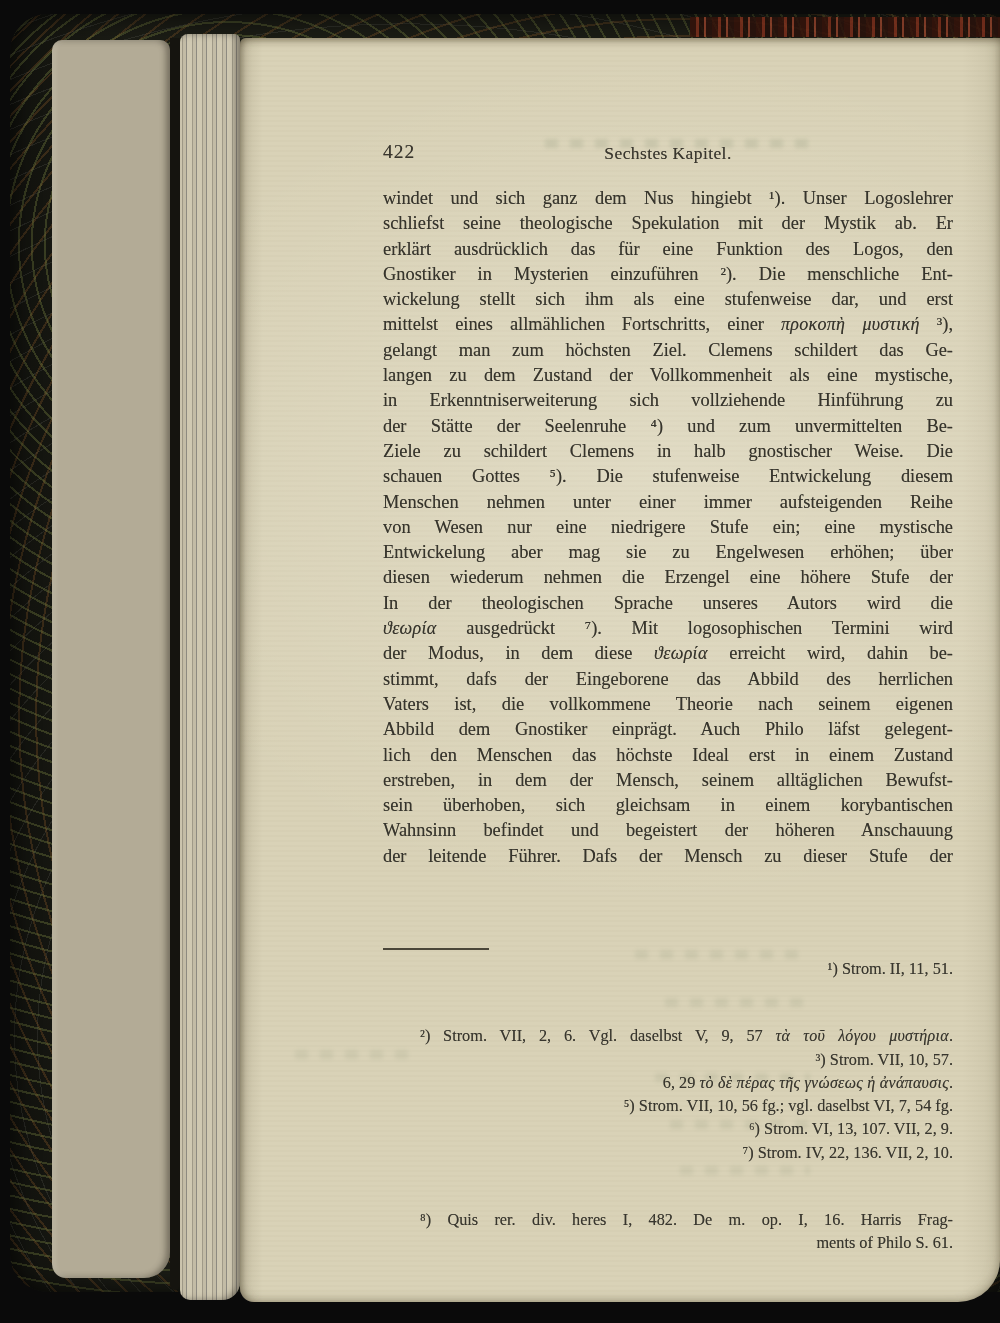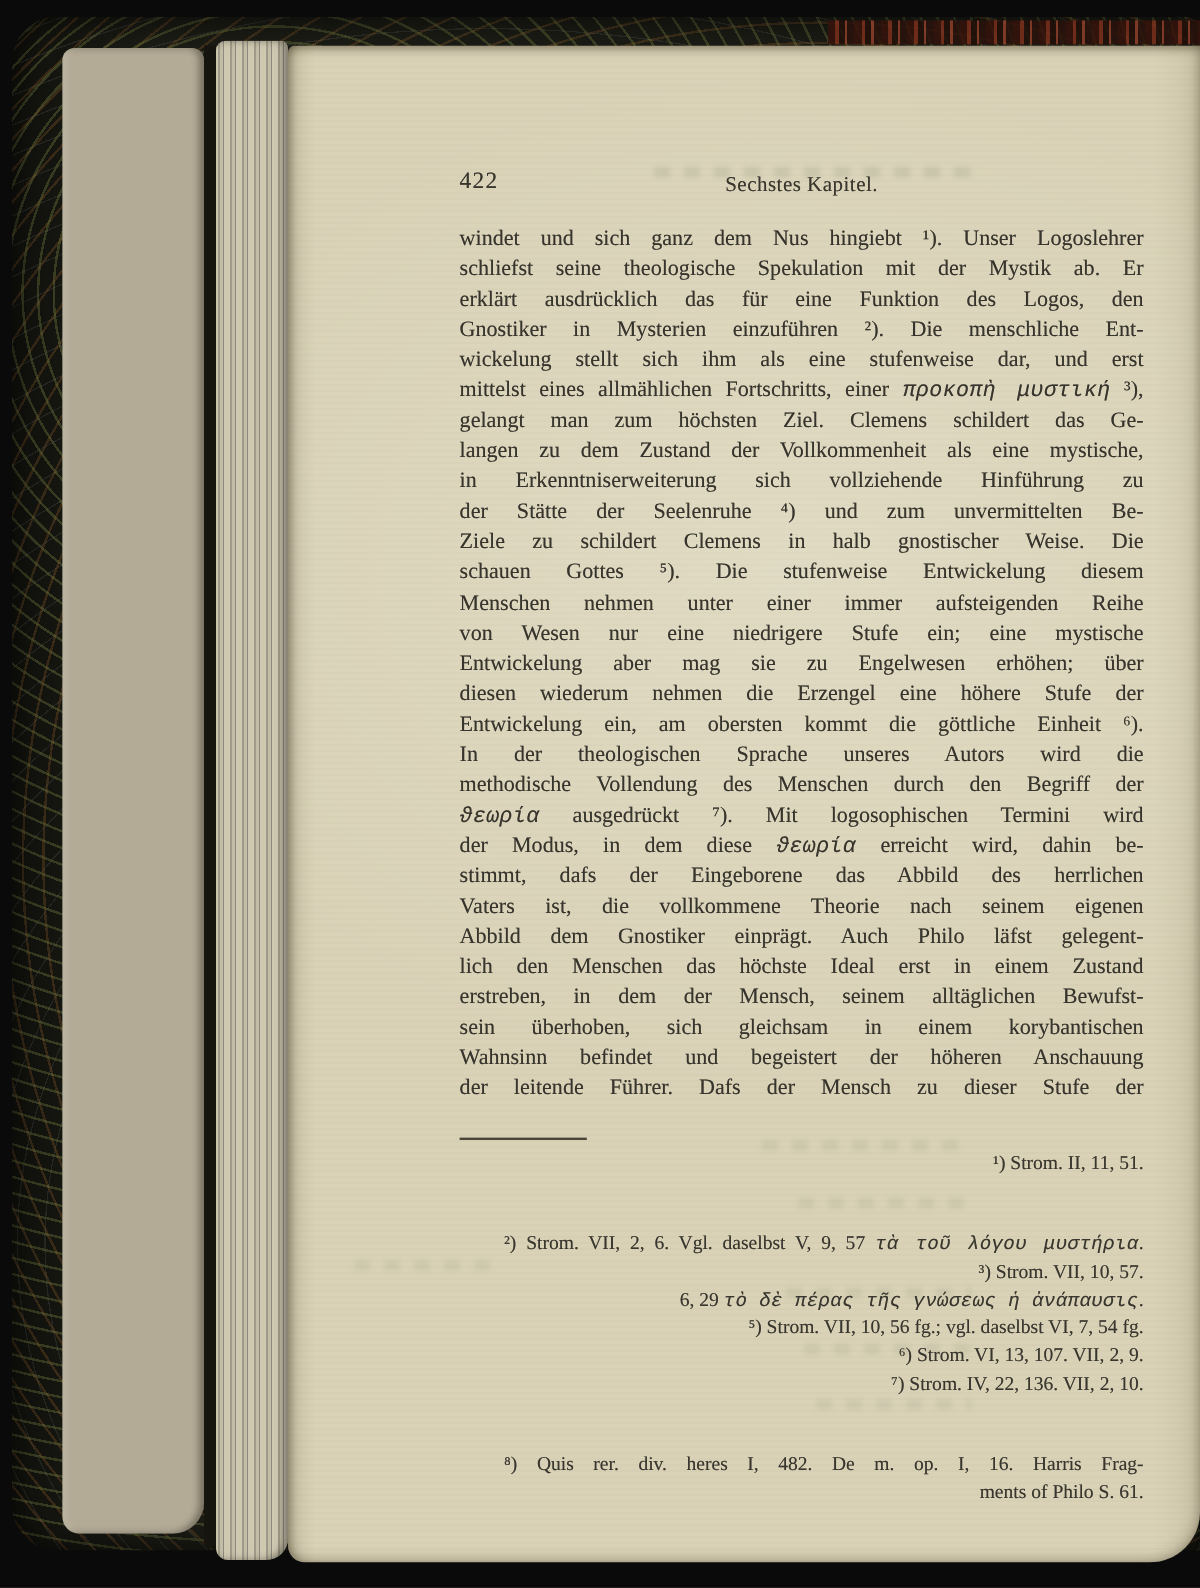--- a/index.html
+++ b/index.html
@@ -74,21 +74,21 @@
     white-space:normal;overflow:visible;}
 
   .fn-sep{position:absolute;left:143px;top:910px;width:106px;height:2px;background:#4a4639;z-index:2;}
 
   .footnotes{position:absolute;left:143px;top:919px;width:570px;z-index:2;
     color:#38362e;font-size:16.3px;text-shadow:0 0 .4px rgba(56,54,46,.5);}
   .fline{height:23.3px;line-height:23.3px;text-align:right;}
   .fline.indent{text-indent:37px;}
   .fline.justify{text-align:justify;text-align-last:justify;margin-top:44px;}
 
-  .greek{font-style:italic;font-family:Liberation Mono, monospace;font-size:.98em;letter-spacing:.3px;}
+  .greek{font-style:italic;font-family:Liberation Serif, serif;font-size:.98em;letter-spacing:.3px;}
 </style>
 </head>
 <body>
 
 <div class="stage">
 
   <div class="cover"></div>
   <div class="cover-strip"></div>
 
   <div class="stack-outer"></div>
@@ -120,23 +120,21 @@
         <div class="bline">gelangt man zum höchsten Ziel.  Clemens schildert das Ge-</div>
         <div class="bline">langen zu dem Zustand der Vollkommenheit als eine mystische,</div>
         <div class="bline">in Erkenntniserweiterung sich vollziehende Hinführung zu</div>
         <div class="bline">der Stätte der Seelenruhe ⁴) und zum unvermittelten Be-</div>
         <div class="bline">Ziele zu schildert Clemens in halb gnostischer Weise.  Die</div>
         <div class="bline">schauen Gottes ⁵).  Die stufenweise Entwickelung diesem</div>
         <div class="bline">Menschen nehmen unter einer immer aufsteigenden Reihe</div>
         <div class="bline">von Wesen nur eine niedrigere Stufe ein; eine mystische</div>
         <div class="bline">Entwickelung aber mag sie zu Engelwesen erhöhen; über</div>
         <div class="bline">diesen wiederum nehmen die Erzengel eine höhere Stufe der</div>
-        <div class="bline">Entwickelung ein, am obersten kommt die göttliche Einheit ⁶).</div>
         <div class="bline">In der theologischen Sprache unseres Autors wird die</div>
-        <div class="bline">methodische Vollendung des Menschen durch den Begriff der</div>
         <div class="bline"><span class="greek">ϑεωρία</span> ausgedrückt ⁷).  Mit logosophischen Termini wird</div>
         <div class="bline">der Modus, in dem diese <span class="greek">ϑεωρία</span> erreicht wird, dahin be-</div>
         <div class="bline">stimmt, dafs der Eingeborene das Abbild des herrlichen</div>
         <div class="bline">Vaters ist, die vollkommene Theorie nach seinem eigenen</div>
         <div class="bline">Abbild dem Gnostiker einprägt.  Auch Philo läfst gelegent-</div>
         <div class="bline">lich den Menschen das höchste Ideal erst in einem Zustand</div>
         <div class="bline">erstreben, in dem der Mensch, seinem alltäglichen Bewufst-</div>
         <div class="bline">sein überhoben, sich gleichsam in einem korybantischen</div>
         <div class="bline">Wahnsinn befindet und begeistert der höheren Anschauung</div>
         <div class="bline">der leitende Führer.  Dafs der Mensch zu dieser Stufe der</div>

